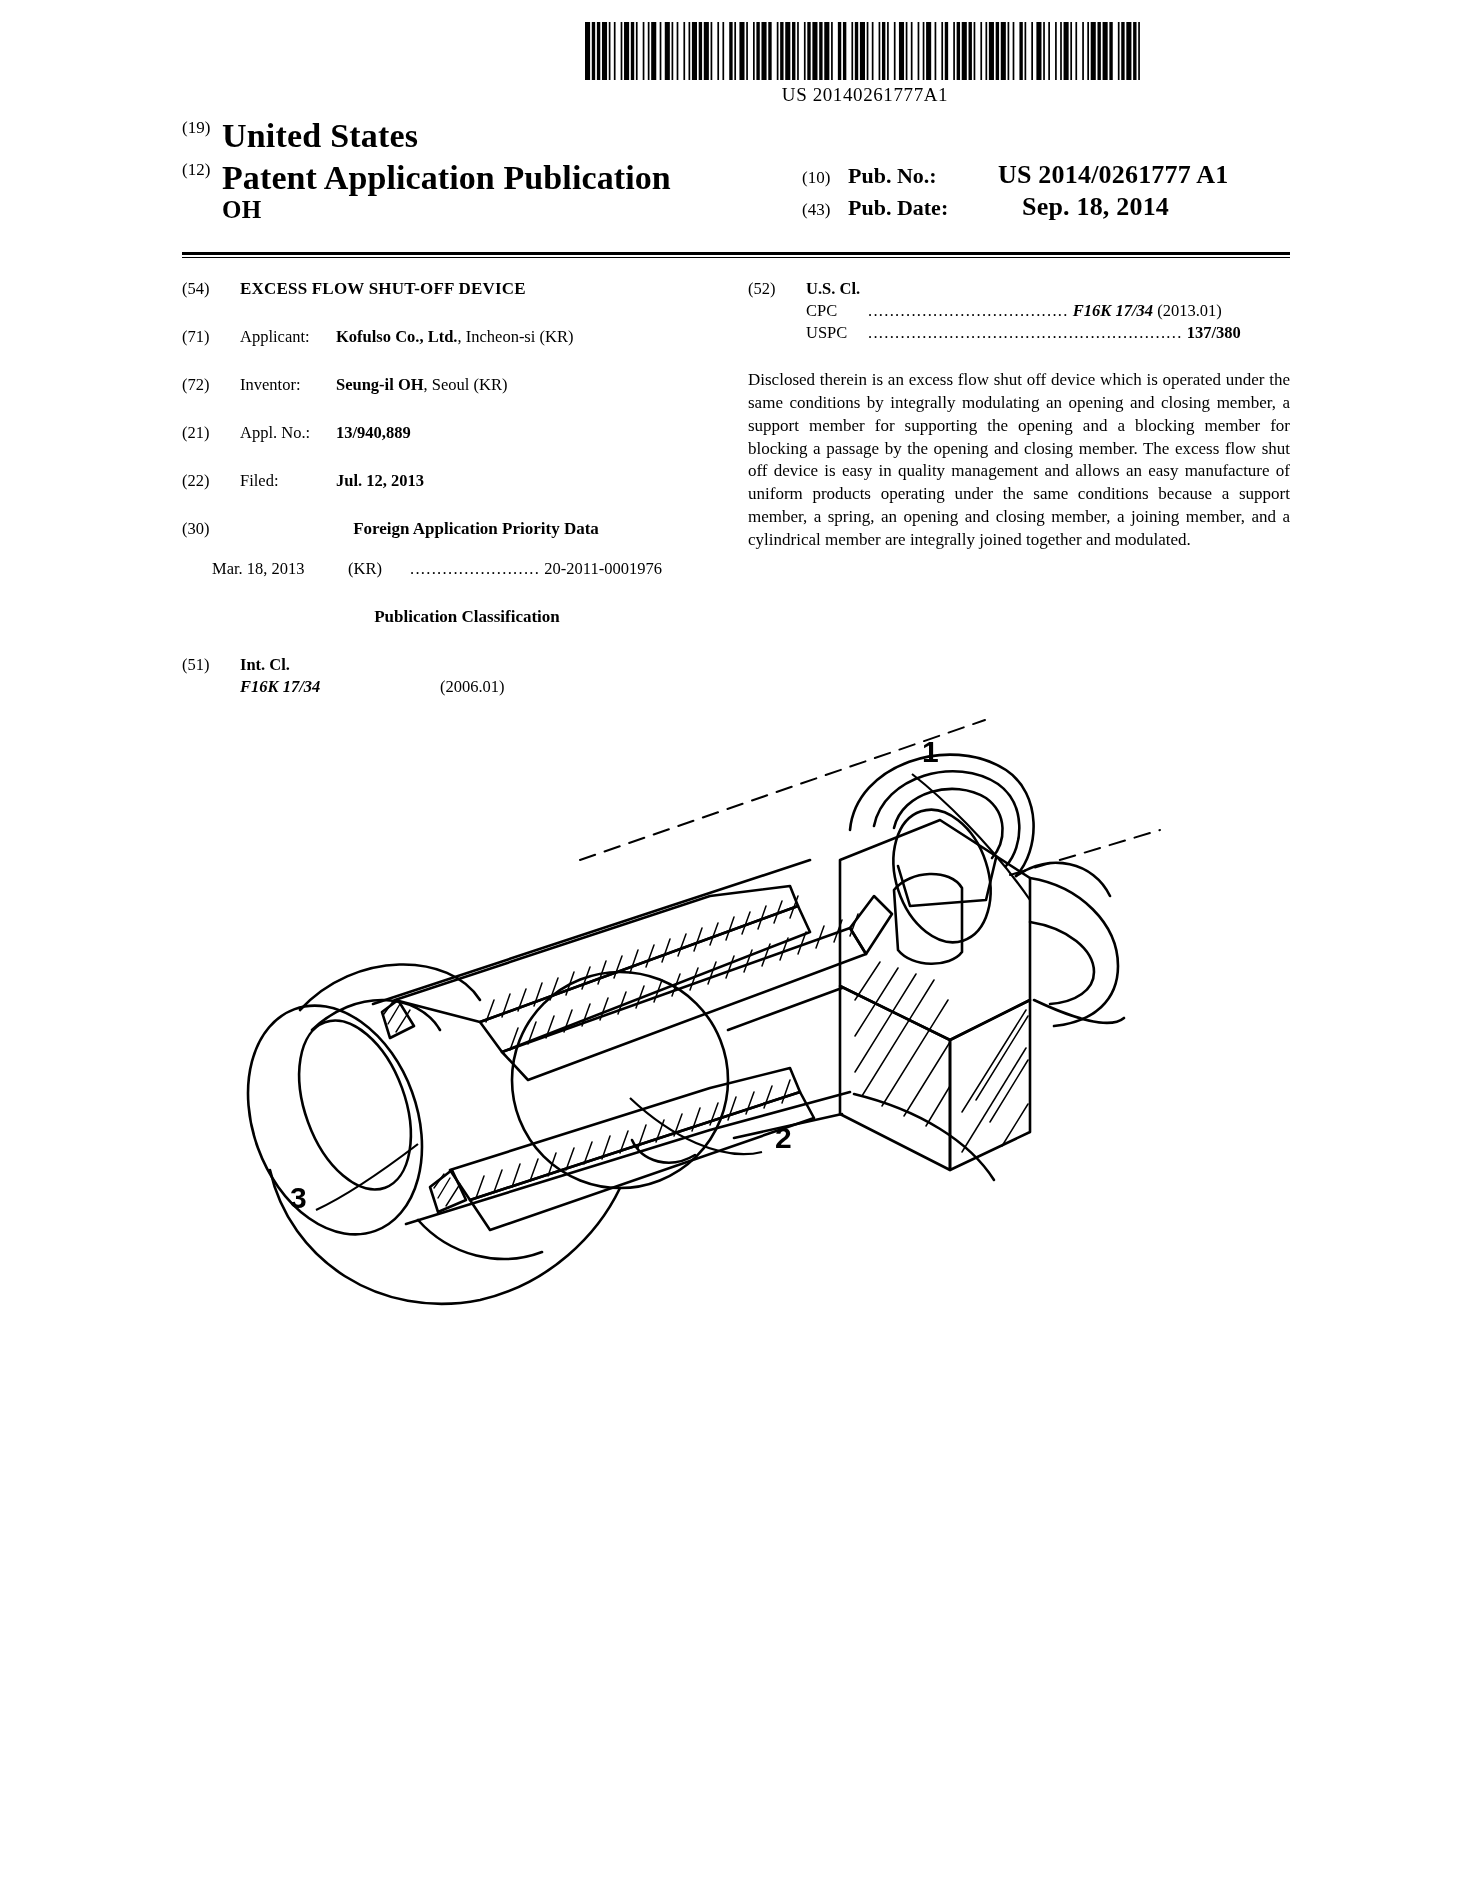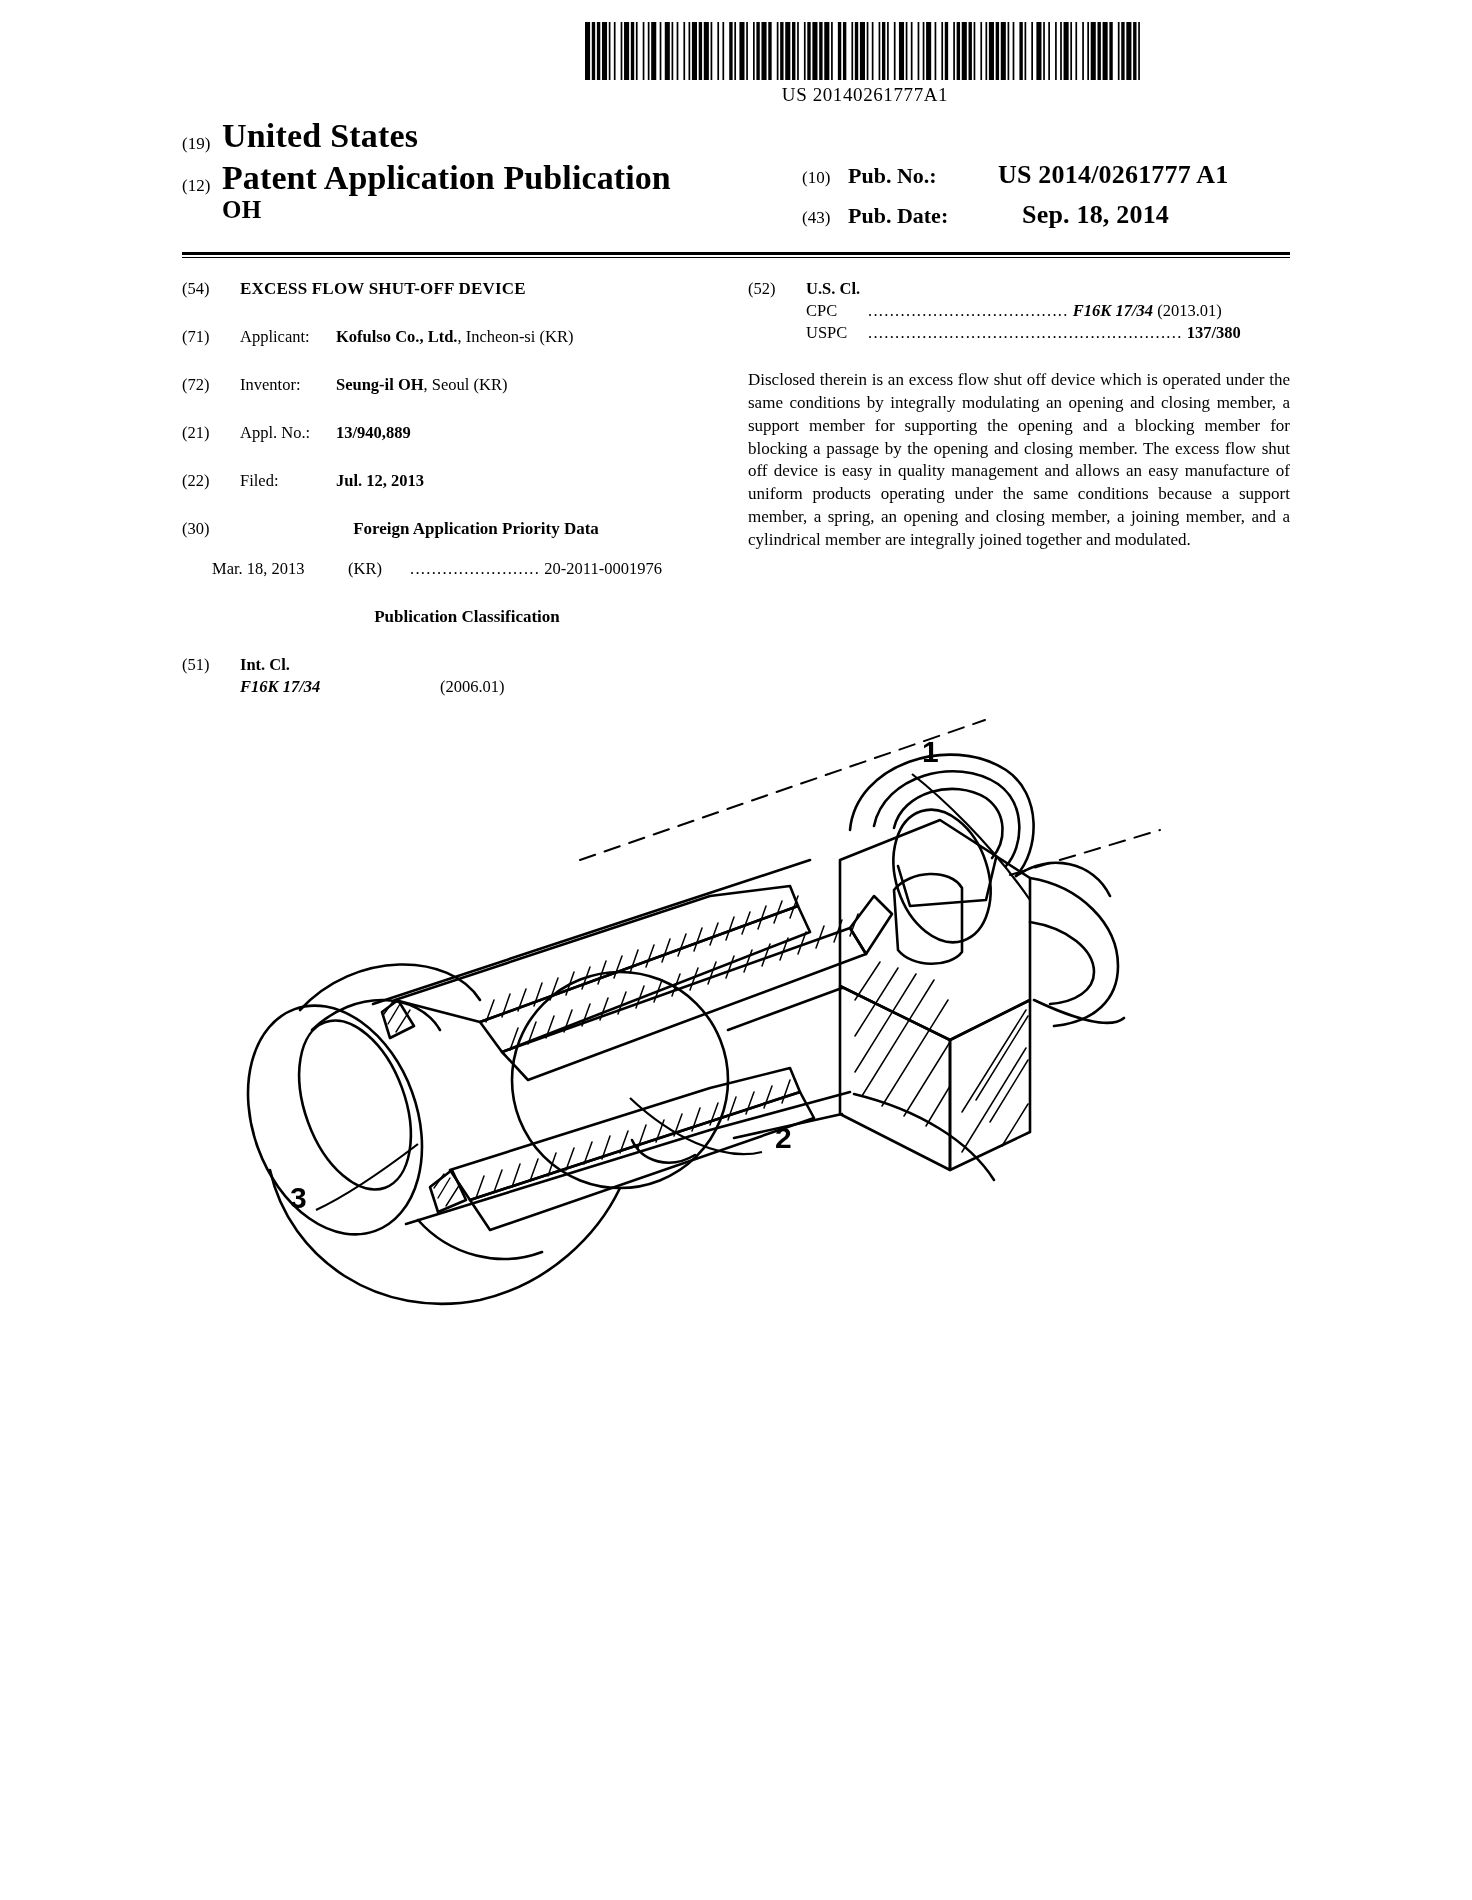--- a/index.html
+++ b/index.html
@@ -47,21 +47,21 @@
   
   .header {
     position: absolute;
     left: 182px;
     top: 118px;
     width: 1108px;
   }
   .hdr-row {
     position: relative;
     display: flex;
-    align-items: flex-end;
+    align-items: flex-start;
   }
   .inid {
     font-size: 17px;
     font-family: "Liberation Serif", "DejaVu Serif", serif;
     width: 40px;
     flex: 0 0 40px;
     text-align: left;
   }
   .country {
     font-size: 34px;
@@ -101,21 +101,21 @@
   .hdr-right .lbl {
     font-size: 22px;
     font-weight: bold;
     flex: 0 0 150px;
   }
   .hdr-right .val {
     font-size: 26px;
     font-weight: bold;
     letter-spacing: 0.2px;
   }
-  .pubno-line { margin-bottom: 10px; font-family: Liberation Serif, serif; }
+  .pubno-line { margin-bottom: 2px; font-family: Liberation Serif, serif; }
   .pubdate-val { padding-left: 24px; }
 
   
   .rule-top {
     position: absolute;
     left: 182px;
     top: 252px;
     width: 1108px;
     height: 3px;
     background: #000;

